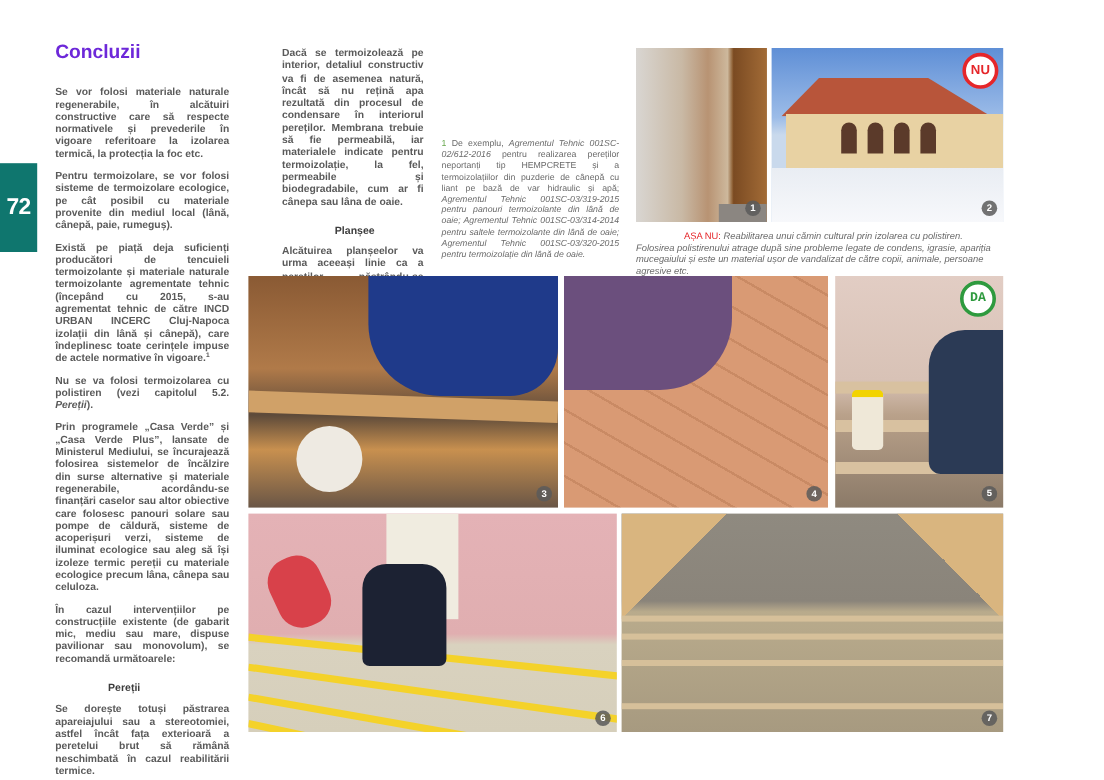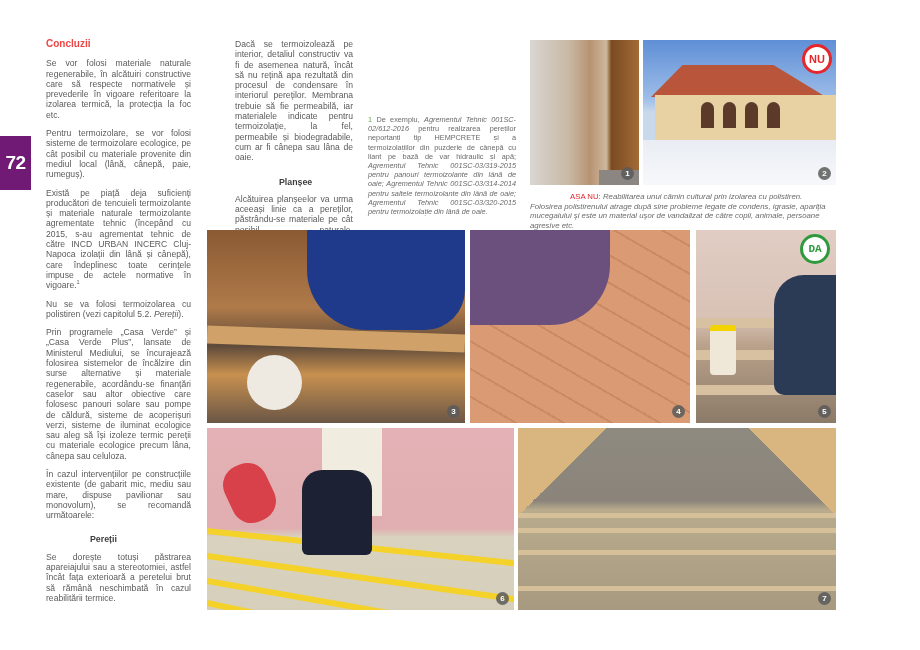--- a/index.html
+++ b/index.html
@@ -1,23 +1,23 @@
 <!DOCTYPE html>
 <html><head>
 <meta charset="utf-8">
 <style>
   html,body{margin:0;padding:0;}
   body{width:920px;height:650px;background:#ffffff;position:relative;overflow:hidden;
        font-family:"Liberation Sans",sans-serif;color:#555;}
-  .page-tab{position:absolute;left:0;top:136px;width:31px;height:54px;background:#701a75;
+  .page-tab{position:absolute;left:0;top:136px;width:31px;height:74px;background:#0f766e;
             display:flex;align-items:center;justify-content:center;}
   .page-tab span{color:#fff;font-weight:bold;font-size:19px;letter-spacing:-0.5px;}
   .col{position:absolute;font-size:8.6px;line-height:10.3px;color:#5a5a5a;text-align:justify;}
-  .col p{margin:0 0 8px 0;}
-  .col h2{margin:0 0 9px 0;font-size:10px;font-weight:bold;color:#ef4444;}
+  .col p{margin:0 0 8px 0;font-weight:bold;}
+  .col h2{margin:0 0 22px 0;font-size:16px;font-weight:bold;color:#6d28d9;}
   .col h3{margin:0 0 7px 0;font-size:8.8px;font-weight:bold;color:#3d3d3d;padding-left:44px;}
   .col1{left:46px;top:39px;width:145px;}
   .col2{left:235px;top:39px;width:118px;}
   .footnote{position:absolute;left:368px;top:115px;width:148px;font-size:7.3px;line-height:9.2px;
             color:#6a6a6a;text-align:justify;}
   .footnote .num{color:#6aa84f;}
   .footnote i{font-style:italic;}
   sup{font-size:5.5px;vertical-align:super;line-height:0;}
   .caption{position:absolute;left:530px;top:192px;width:306px;font-size:7.8px;line-height:9.6px;
            color:#6a6a6a;font-style:italic;}

